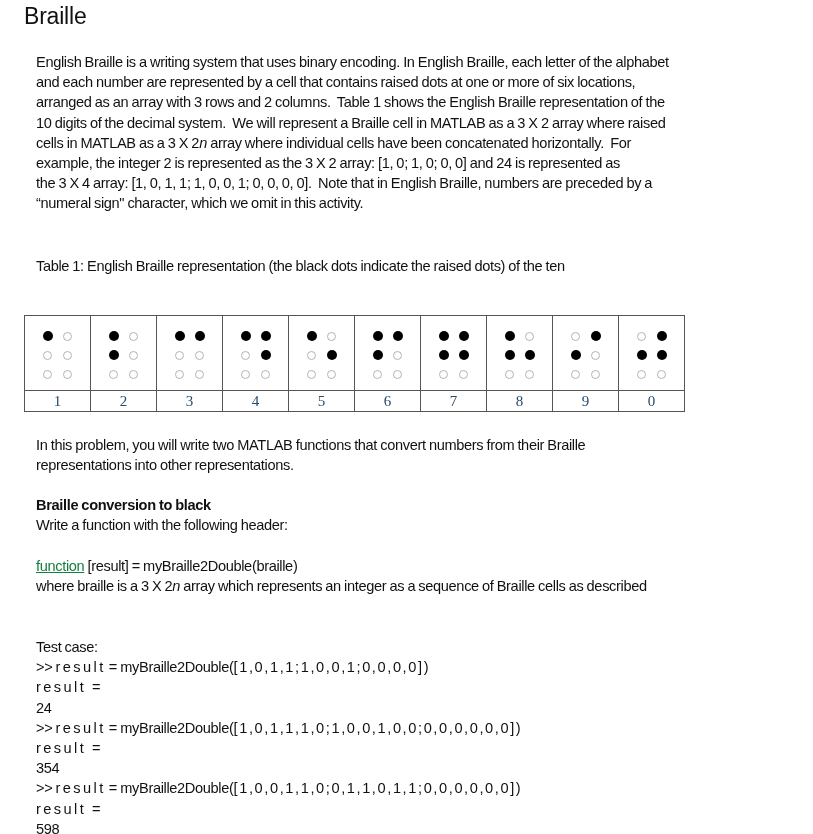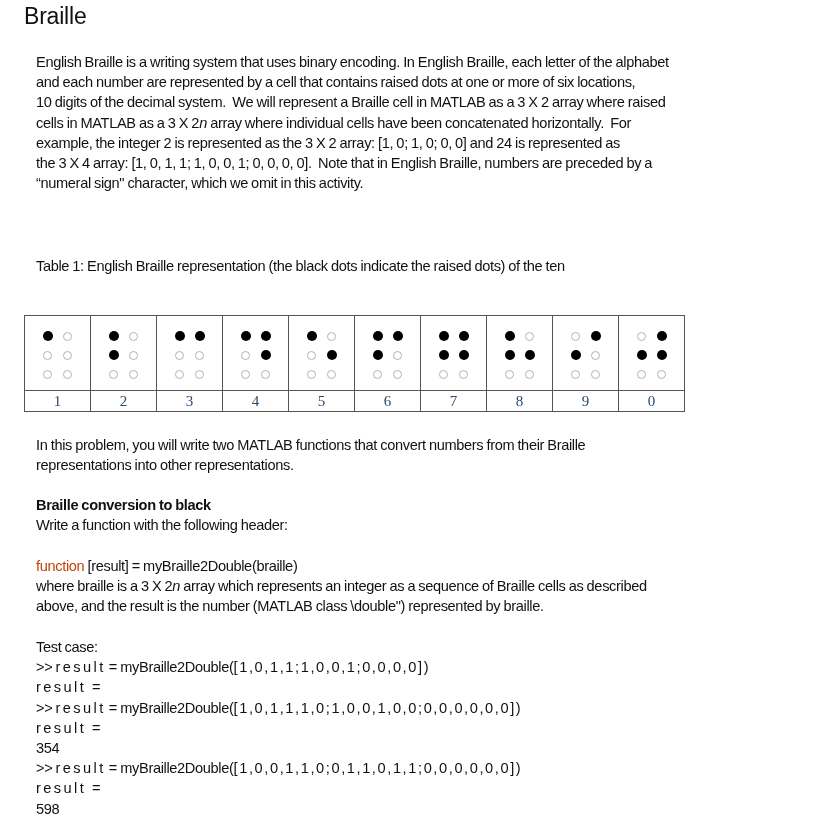--- a/index.html
+++ b/index.html
@@ -45,21 +45,21 @@
       white-space: pre;
     }
     .para i { font-style: italic; }
     #intro { top: 52px; }
     #caption { top: 256px; }
     #problem { top: 435px; }
     #section { top: 495px; }
     #signature { top: 556px; }
     #testcases { top: 637px; }
     .bold { font-weight: bold; }
-    .kw { color: #c2410c; }
+    .kw { color: #15803d; text-decoration: underline; }
 
     
     .braille-table {
       position: absolute;
       left: 0;
       top: 315px;
       border-collapse: collapse;
       font-family: "Liberation Serif", "DejaVu Serif", serif;
     }
     .braille-table td {
@@ -108,20 +108,21 @@
 </head>
 <body>
 
 <div class="page">
 
   <h1 class="title">Braille</h1>
 
   <div id="intro" class="para">
     <span class="line">English Braille is a writing system that uses binary encoding. In English Braille, each letter of the alphabet</span>
     <span class="line">and each number are represented by a cell that contains raised dots at one or more of six locations,</span>
+    <span class="line">arranged as an array with 3 rows and 2 columns.  Table 1 shows the English Braille representation of the</span>
     <span class="line">10 digits of the decimal system.  We will represent a Braille cell in MATLAB as a 3 X 2 array where raised</span>
     <span class="line"><span>cells in MATLAB as a 3 X 2</span><i>n</i><span> array where individual cells have been concatenated horizontally.  For</span></span>
     <span class="line">example, the integer 2 is represented as the 3 X 2 array: [1, 0; 1, 0; 0, 0] and 24 is represented as</span>
     <span class="line">the 3 X 4 array: [1, 0, 1, 1; 1, 0, 0, 1; 0, 0, 0, 0].  Note that in English Braille, numbers are preceded by a</span>
     <span class="line">“numeral sign" character, which we omit in this activity.</span>
   </div>
 
   <div id="caption" class="para">
     <span class="line">Table 1: English Braille representation (the black dots indicate the raised dots) of the ten</span>
   </div>
@@ -231,28 +232,28 @@
   </div>
 
   <div id="section" class="para">
     <span class="line bold">Braille conversion to black</span>
     <span class="line">Write a function with the following header:</span>
   </div>
 
   <div id="signature" class="para">
     <span class="line"><span class="kw">function</span><span> [result] = myBraille2Double(braille)</span></span>
     <span class="line"><span>where braille is a 3 X 2</span><i>n</i><span> array which represents an integer as a sequence of Braille cells as described</span></span>
-    <span class="line">above, and the result is the number (MATLAB class \double") represented by braille.</span>
   </div>
 
   <div id="testcases" class="para">
     <span class="line">Test case:</span>
 
     <span class="code-line"><span>&gt;&gt; </span><span class="spaced">result</span><span> = myBraille2Double(</span><span class="arr spaced">[1,0,1,1;1,0,0,1;0,0,0,0])</span></span>
     <span class="code-line spaced">result =</span>
+    <span class="code-line">24</span>
 
     <span class="code-line"><span>&gt;&gt; </span><span class="spaced">result</span><span> = myBraille2Double(</span><span class="arr spaced">[1,0,1,1,1,0;1,0,0,1,0,0;0,0,0,0,0,0])</span></span>
     <span class="code-line spaced">result =</span>
     <span class="code-line">354</span>
 
     <span class="code-line"><span>&gt;&gt; </span><span class="spaced">result</span><span> = myBraille2Double(</span><span class="arr spaced">[1,0,0,1,1,0;0,1,1,0,1,1;0,0,0,0,0,0])</span></span>
     <span class="code-line spaced">result =</span>
     <span class="code-line">598</span>
   </div>
 

